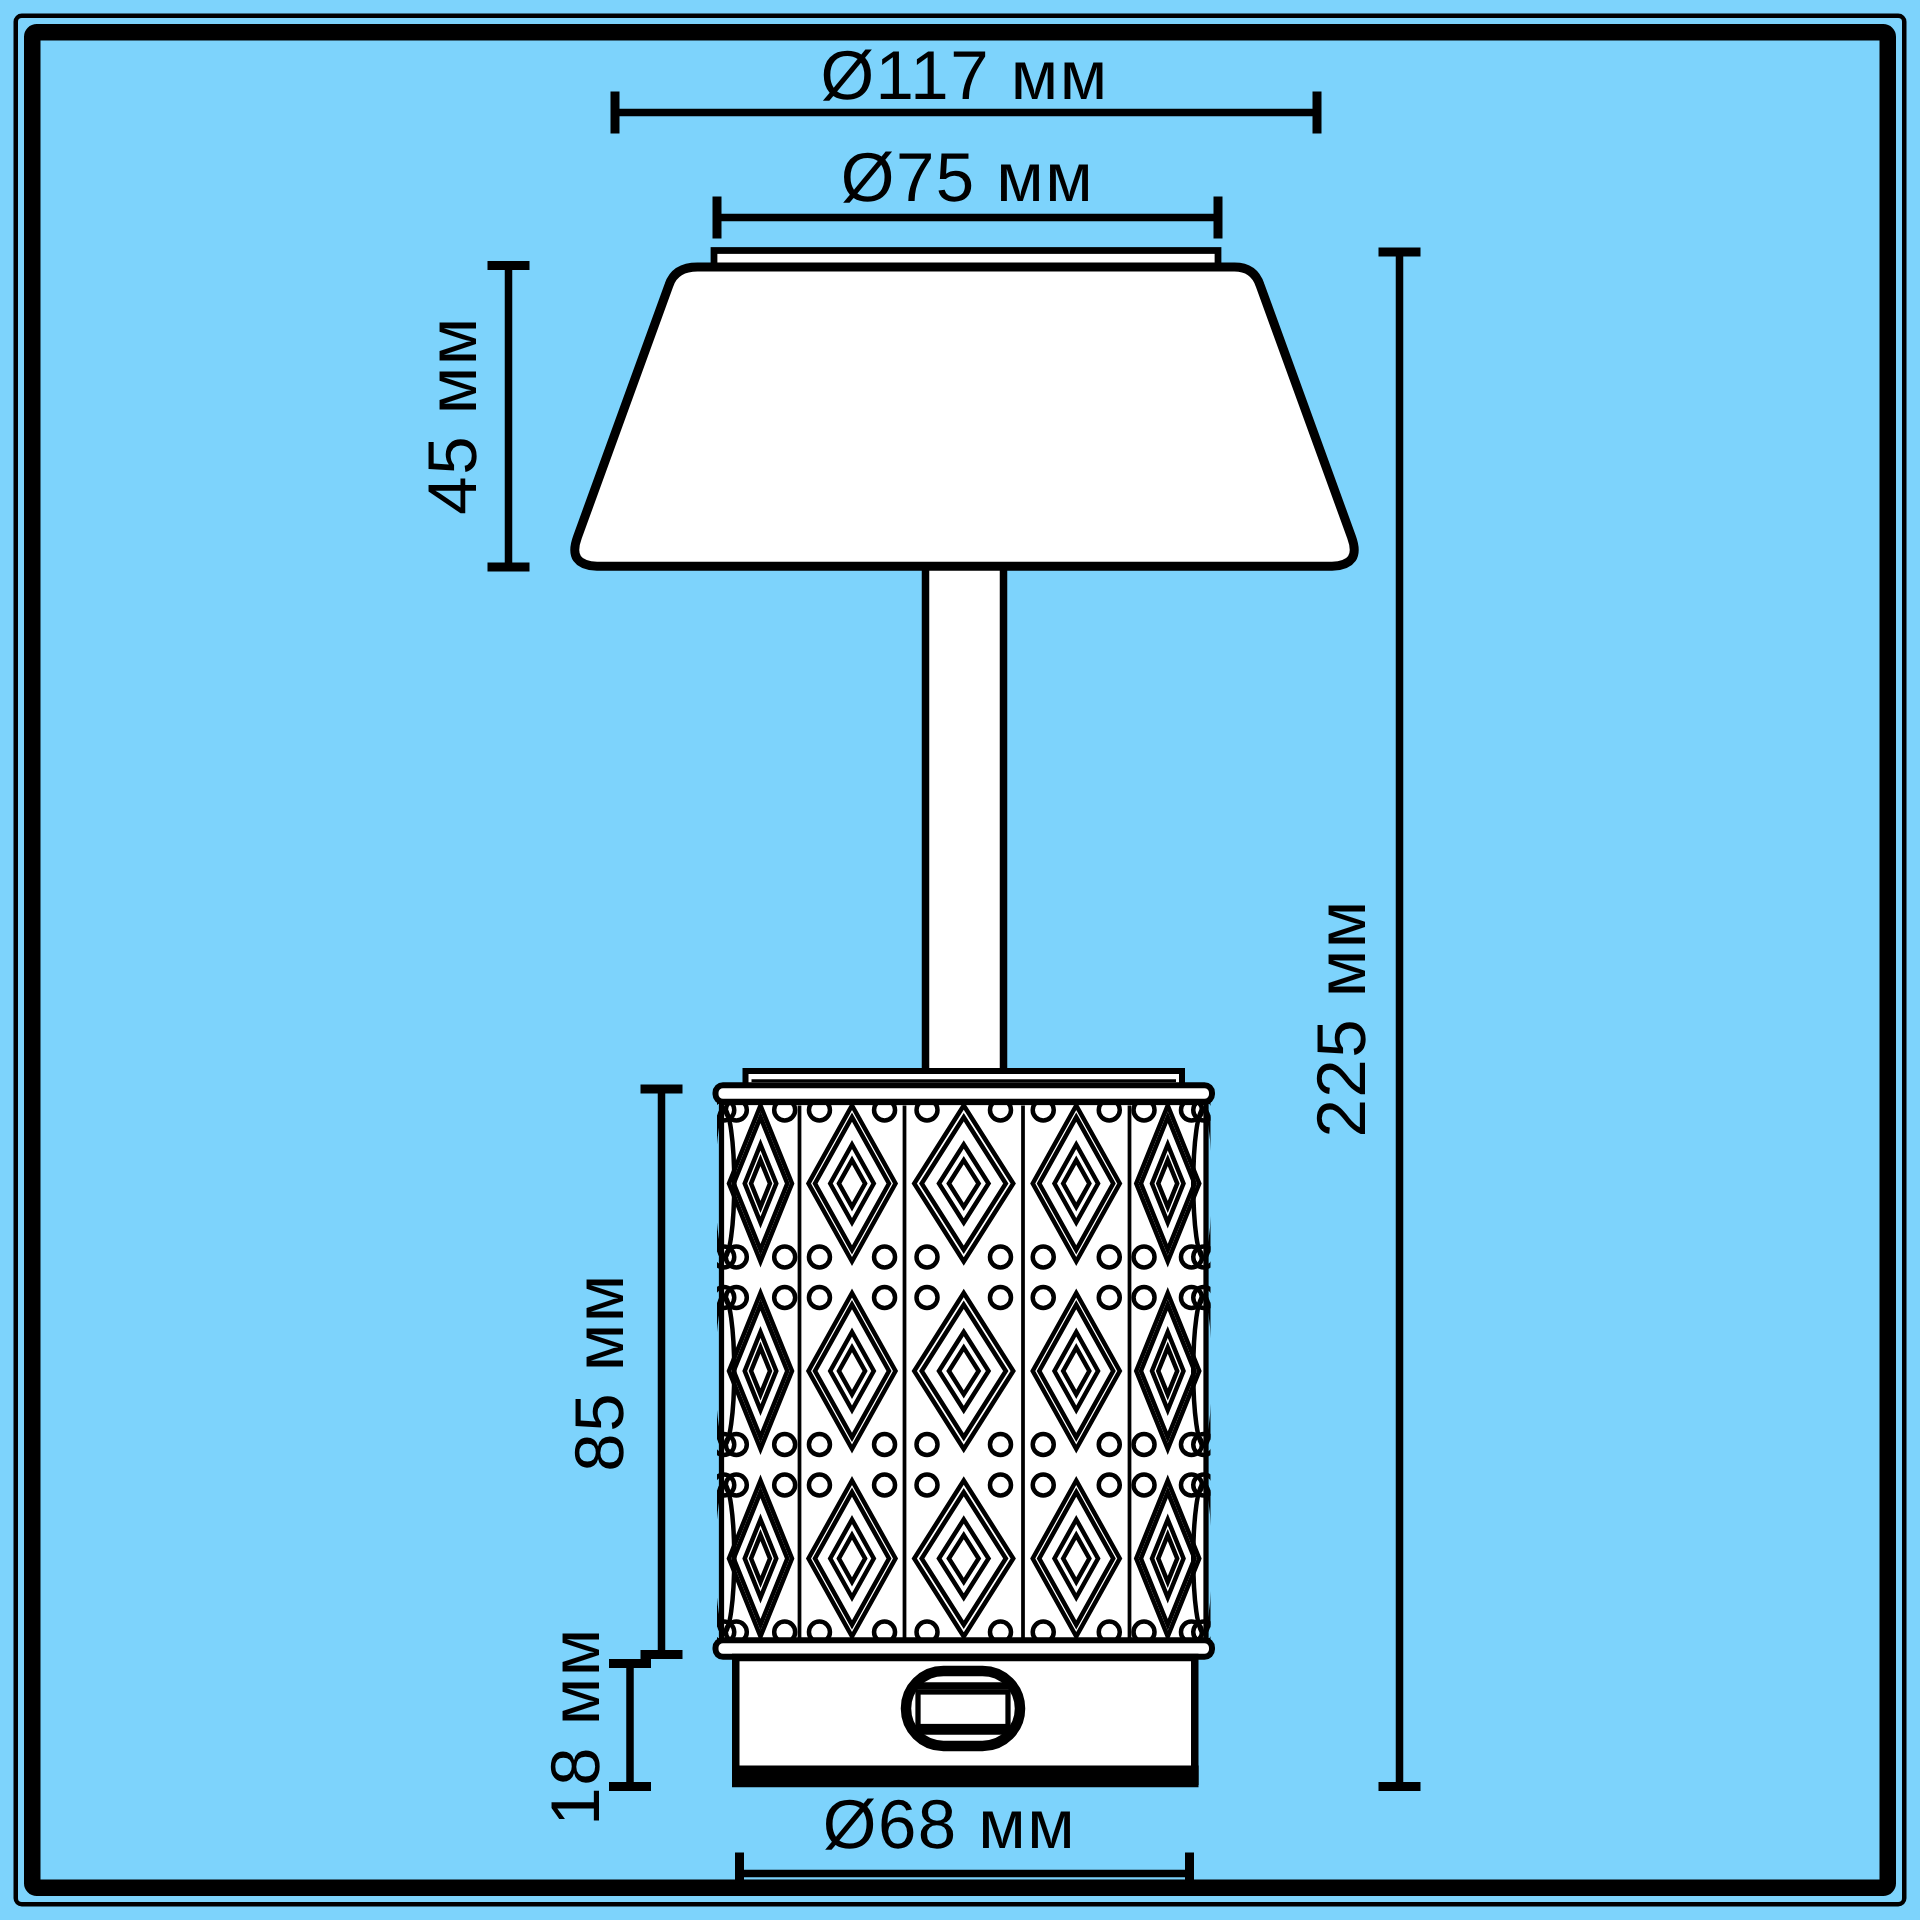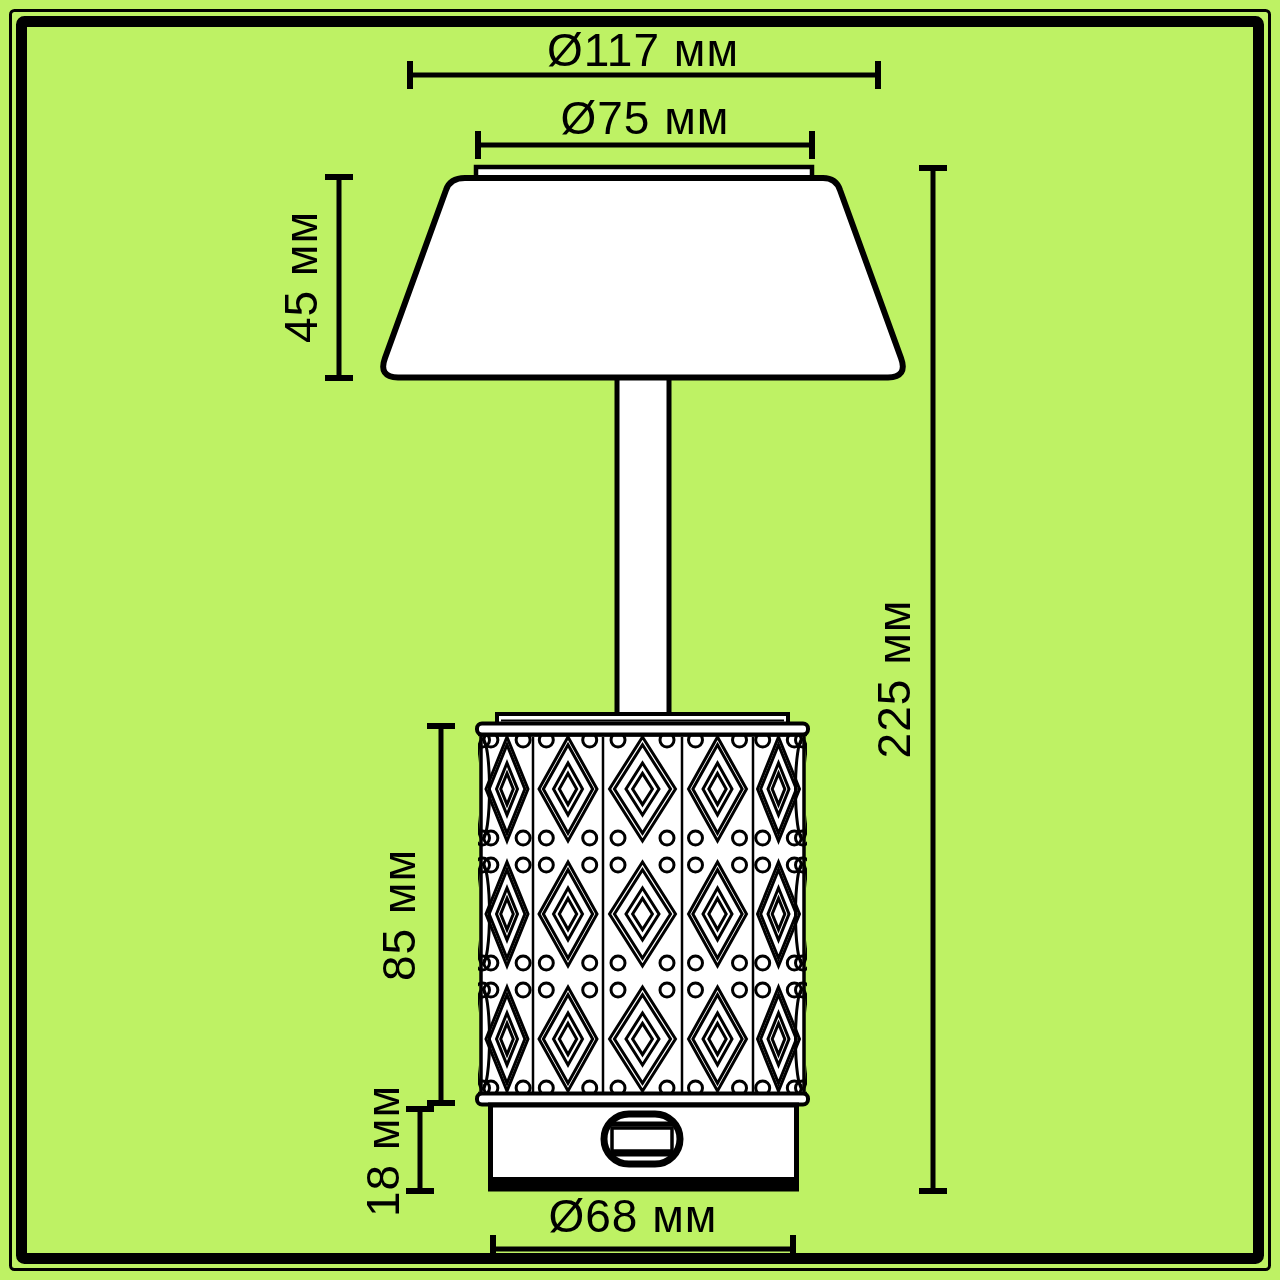--- a/index.html
+++ b/index.html
@@ -1,16 +1,16 @@
 <!DOCTYPE html>
 <html><head>
 <meta charset="utf-8">
 <style>
   html,body{margin:0;padding:0;background:#ffffff;}
-  .canvas{position:relative;width:1280px;height:1280px;background:#bef264;overflow:hidden;}
+  .canvas{position:relative;width:1280px;height:1280px;background:#7dd3fc;overflow:hidden;}
   svg{display:block;}
   text{font-family:"Liberation Sans", sans-serif;fill:#000;}
   .dim-label{font-size:46px;letter-spacing:1px;}
 </style>
 </head>
 <body>
 
 <div class="canvas">
 <svg width="1280" height="1280" viewBox="0 0 1280 1280">
 

